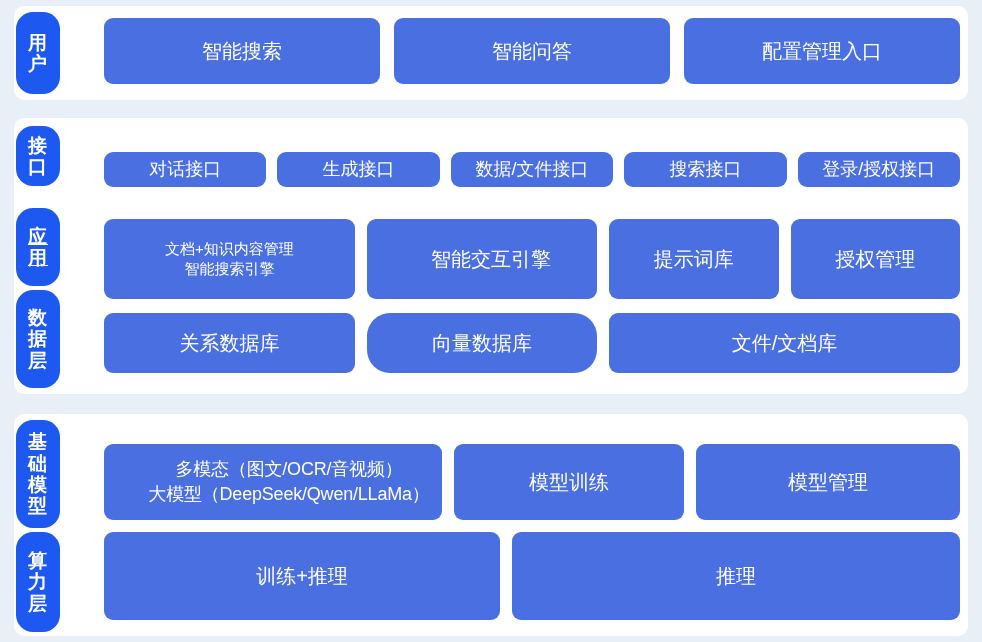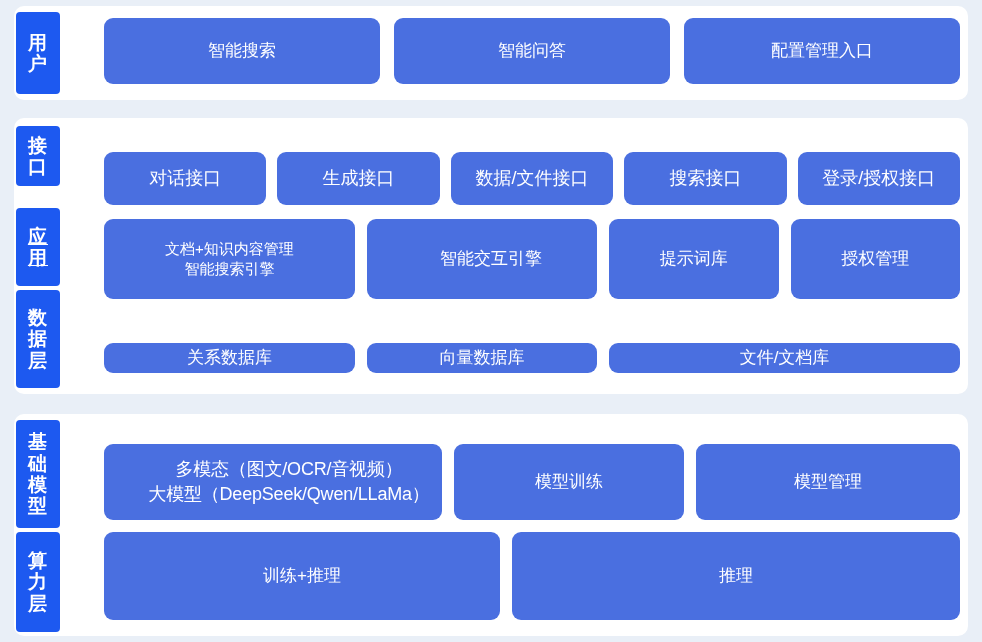--- a/index.html
+++ b/index.html
@@ -29,21 +29,21 @@
     border-radius: 10px;
   }
   #panel-user      { left: 14px; top: 6px;   width: 954px; height: 94px; }
   #panel-platform  { left: 14px; top: 118px; width: 954px; height: 276px; }
   #panel-infra     { left: 14px; top: 414px; width: 954px; height: 222px; }
 
   
   .side-label {
     position: absolute;
     background: #1d59f0;
-    border-radius: 4px;
+    border-radius: 17px;
     color: #ffffff;
     font-size: 19px;
     font-weight: 700;
     line-height: 1.12;
     letter-spacing: 1px;
     display: flex;
     align-items: center;
     justify-content: center;
     text-align: center;
     writing-mode: horizontal-tb;
@@ -72,48 +72,48 @@
   }
 
   .card {
     background: #4a6fe0;
     border-radius: 9px;
     color: #ffffff;
     display: flex;
     align-items: center;
     justify-content: center;
     text-align: center;
-    font-size: 17px;
+    font-size: 20px;
     line-height: 1.32;
     box-sizing: border-box;
     padding: 4px 6px;
     white-space: pre-line;
   }
   .card.small  { font-size: 18px; }
   .card.multi  { font-size: 15px; }
 
   
   #row-user { left: 104px; top: 18px; width: 856px; height: 66px; gap: 14px; }
   #row-user .card { flex: 1 1 0; }
 
   
-  #row-interface { left: 104px; top: 152px; width: 856px; height: 53px; gap: 11px; }
+  #row-interface { left: 104px; top: 152px; width: 856px; height: 35px; gap: 11px; }
   #row-interface .card { flex: 1 1 0; }
 
   
   #row-app { left: 104px; top: 219px; width: 856px; height: 80px; gap: 12px; }
   #row-app .card:nth-child(1) { flex: 0 0 251px; }
   #row-app .card:nth-child(2) { flex: 0 0 230px; padding-left: 24px; }
   #row-app .card:nth-child(3) { flex: 1 1 0; }
   #row-app .card:nth-child(4) { flex: 1 1 0; }
 
   
-  #row-data { left: 104px; top: 313px; width: 856px; height: 60px; gap: 12px; align-items: flex-end; }
+  #row-data { left: 104px; top: 313px; width: 856px; height: 60px; gap: 12px; }
   #row-data .card:nth-child(1) { flex: 0 0 251px; }
-  #row-data .card:nth-child(2) { flex: 0 0 230px; }
+  #row-data .card:nth-child(2) { flex: 0 0 230px; border-radius: 23px; }
   #row-data .card:nth-child(3) { flex: 1 1 0; }
 
   
   #row-model { left: 104px; top: 444px; width: 856px; height: 76px; gap: 12px; }
   #row-model .card:nth-child(1) { flex: 0 0 338px; }
   #row-model .card:nth-child(2) { flex: 0 0 230px; }
   #row-model .card:nth-child(3) { flex: 1 1 0; }
   #row-model .card:nth-child(1) {
     font-size: 18px;
     line-height: 1.38;

